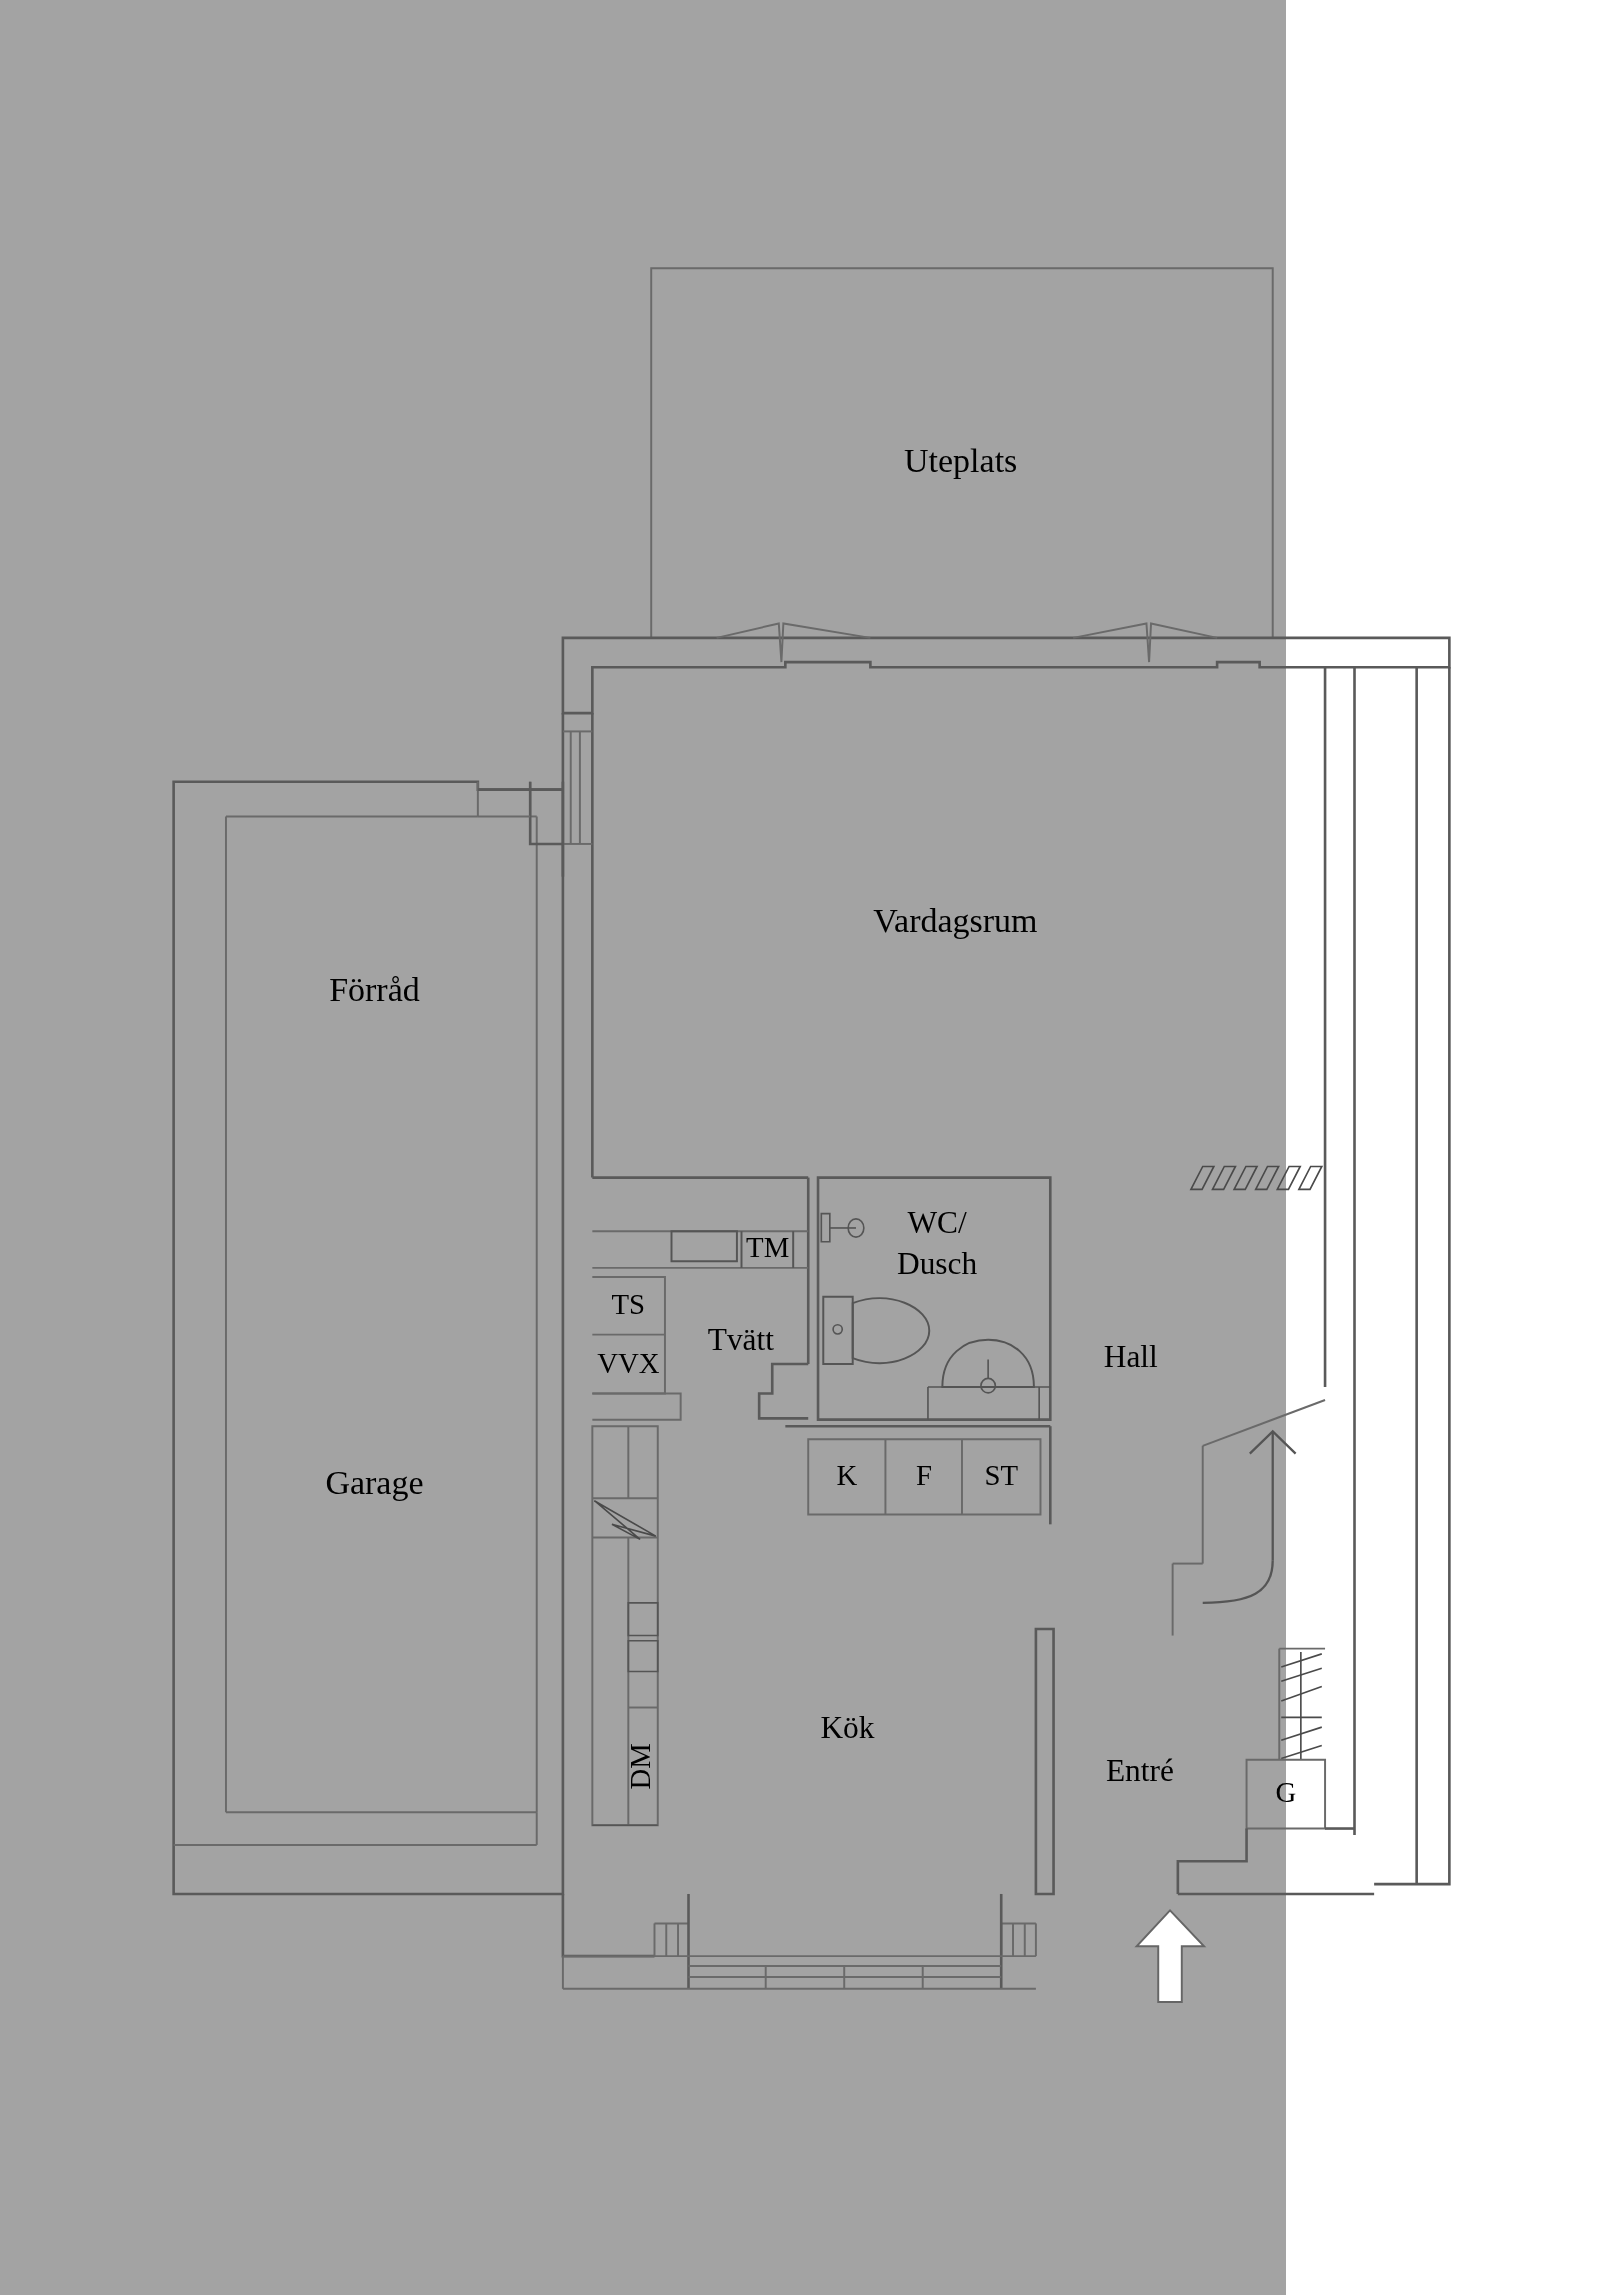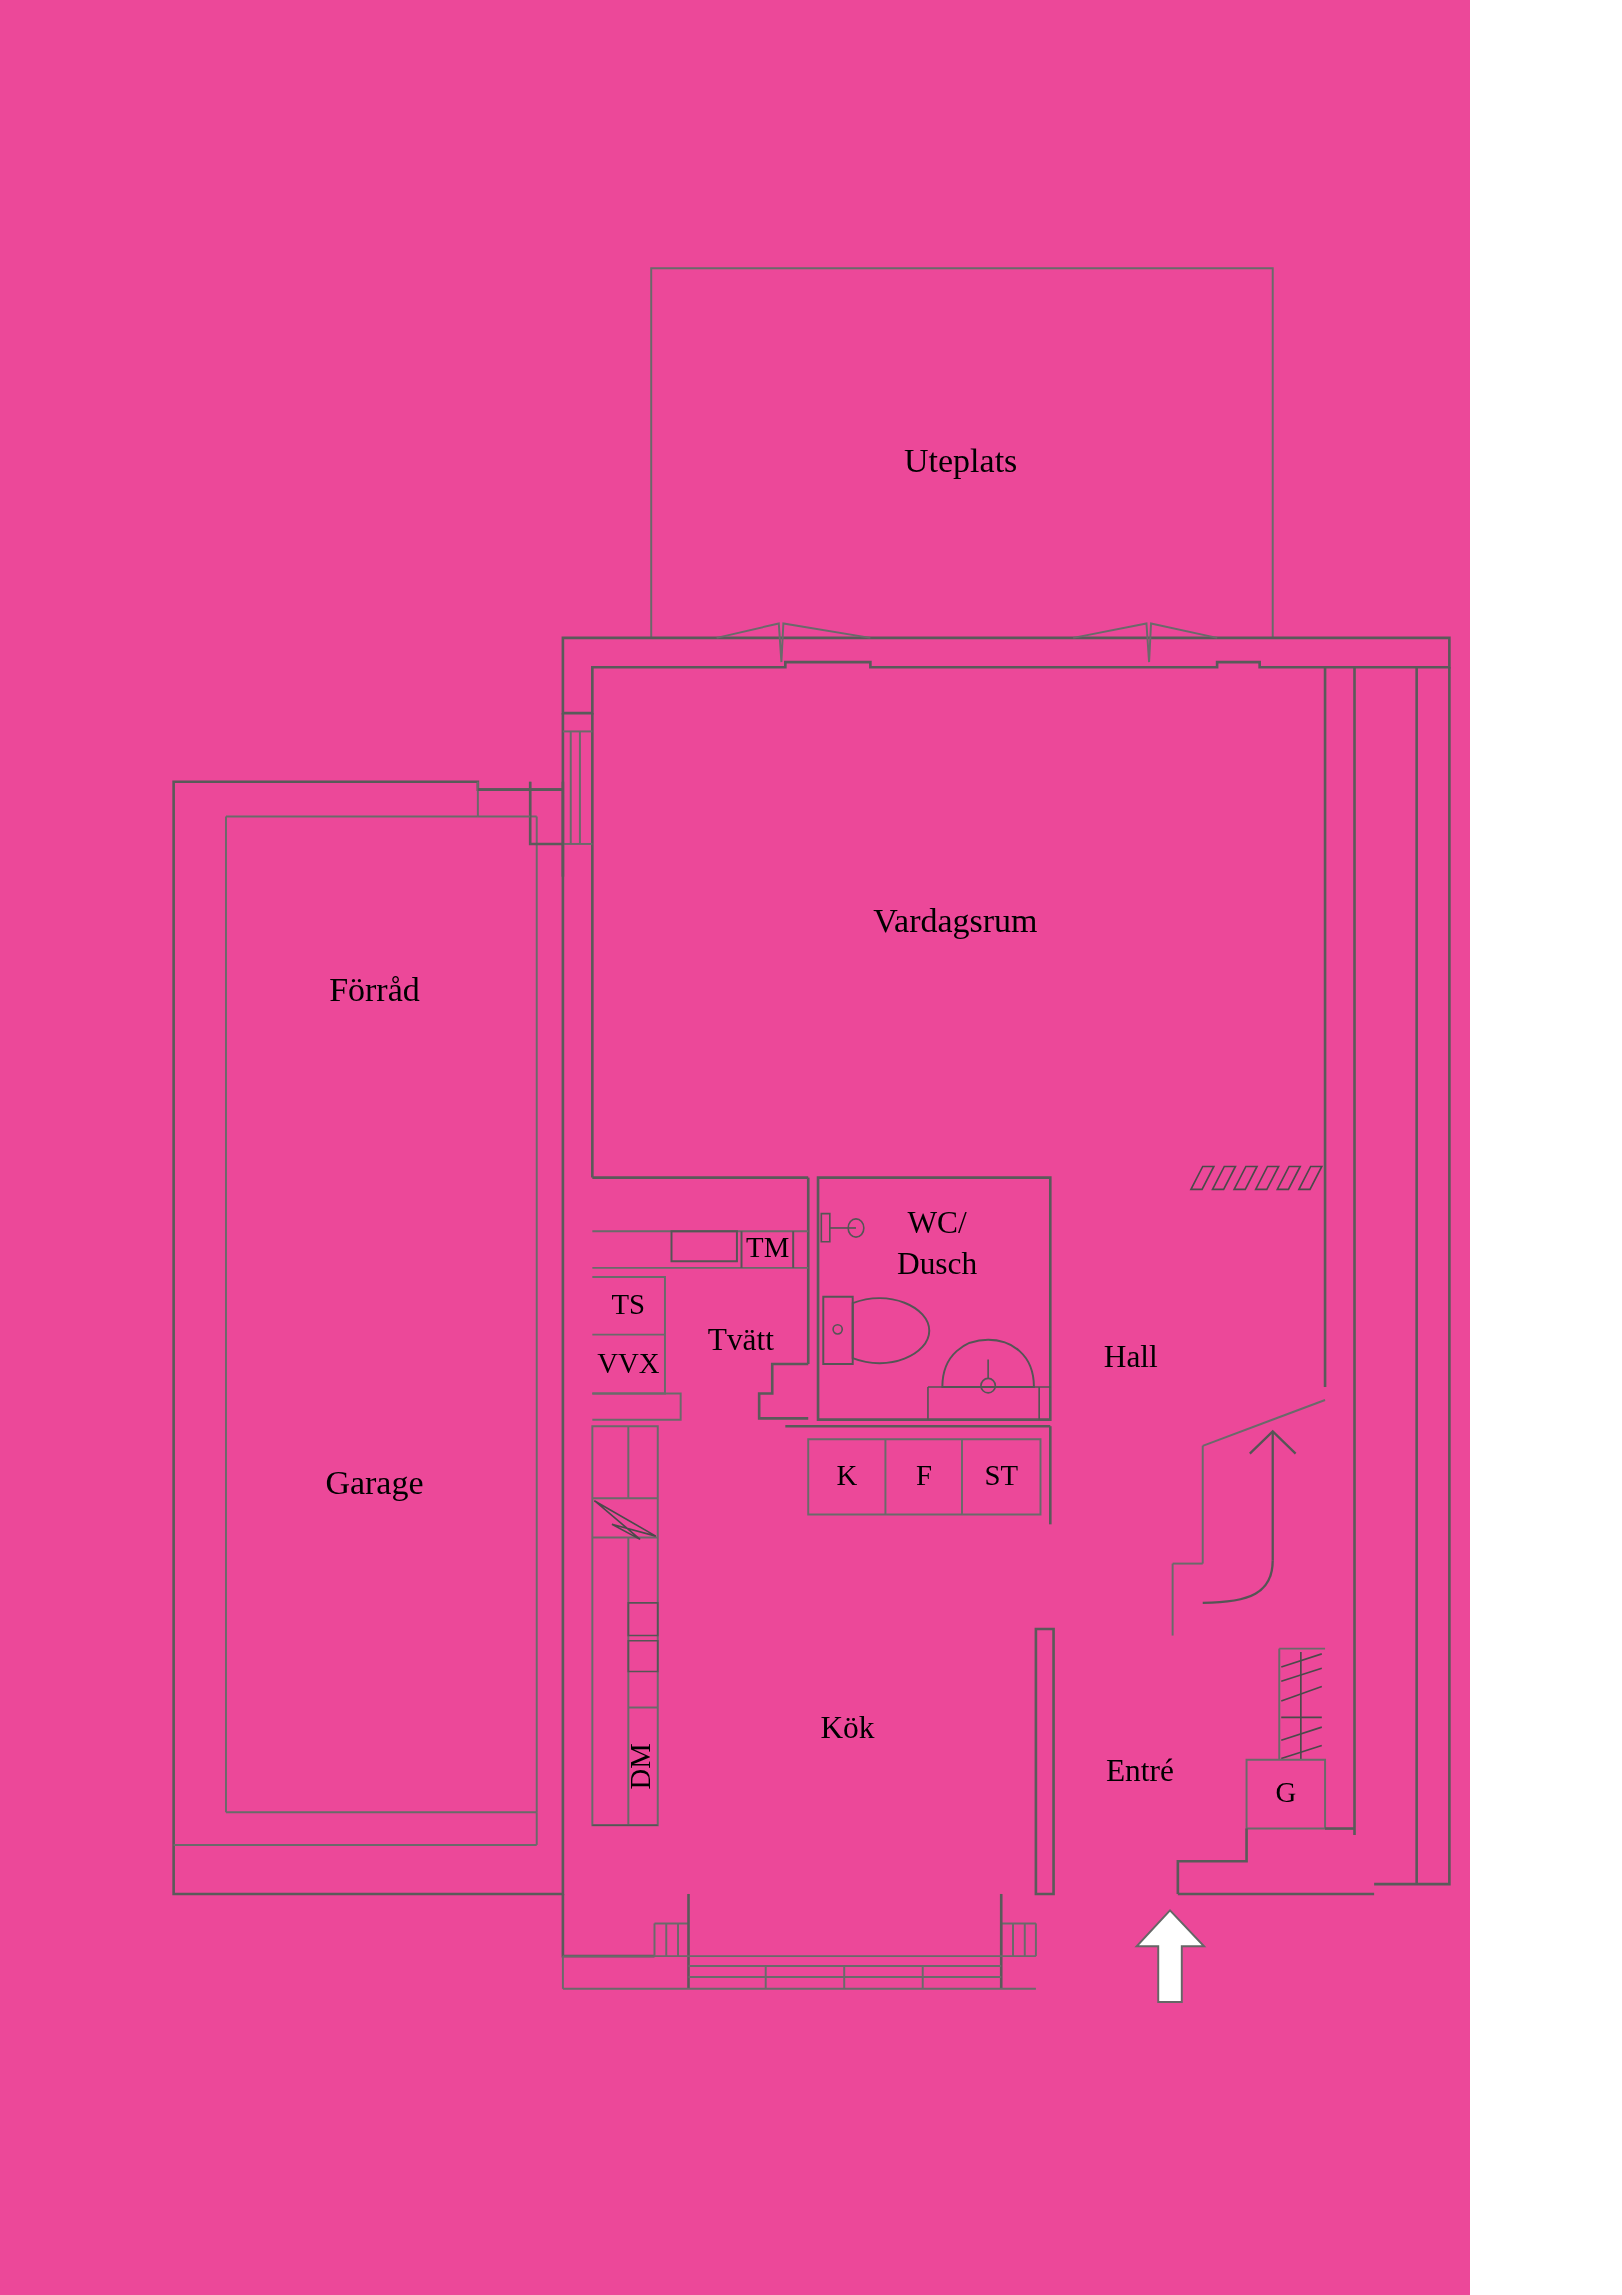--- a/index.html
+++ b/index.html
@@ -10,23 +10,23 @@
   }
   body {
     width: 1623px;
     height: 2295px;
     font-family: "Liberation Serif", "DejaVu Serif", serif;
     color: #000000;
     overflow: hidden;
   }
   #floorplan-root {
     position: relative;
-    width: 1470px;
+    width: 1286px;
     height: 2295px;
-    background: #ec4899;
+    background: #a3a3a3;
   }
   svg#plan-svg {
     position: absolute;
     left: 0;
     top: 0;
     width: 1623px;
     height: 2295px;
     display: block;
   }
   .room-label {

